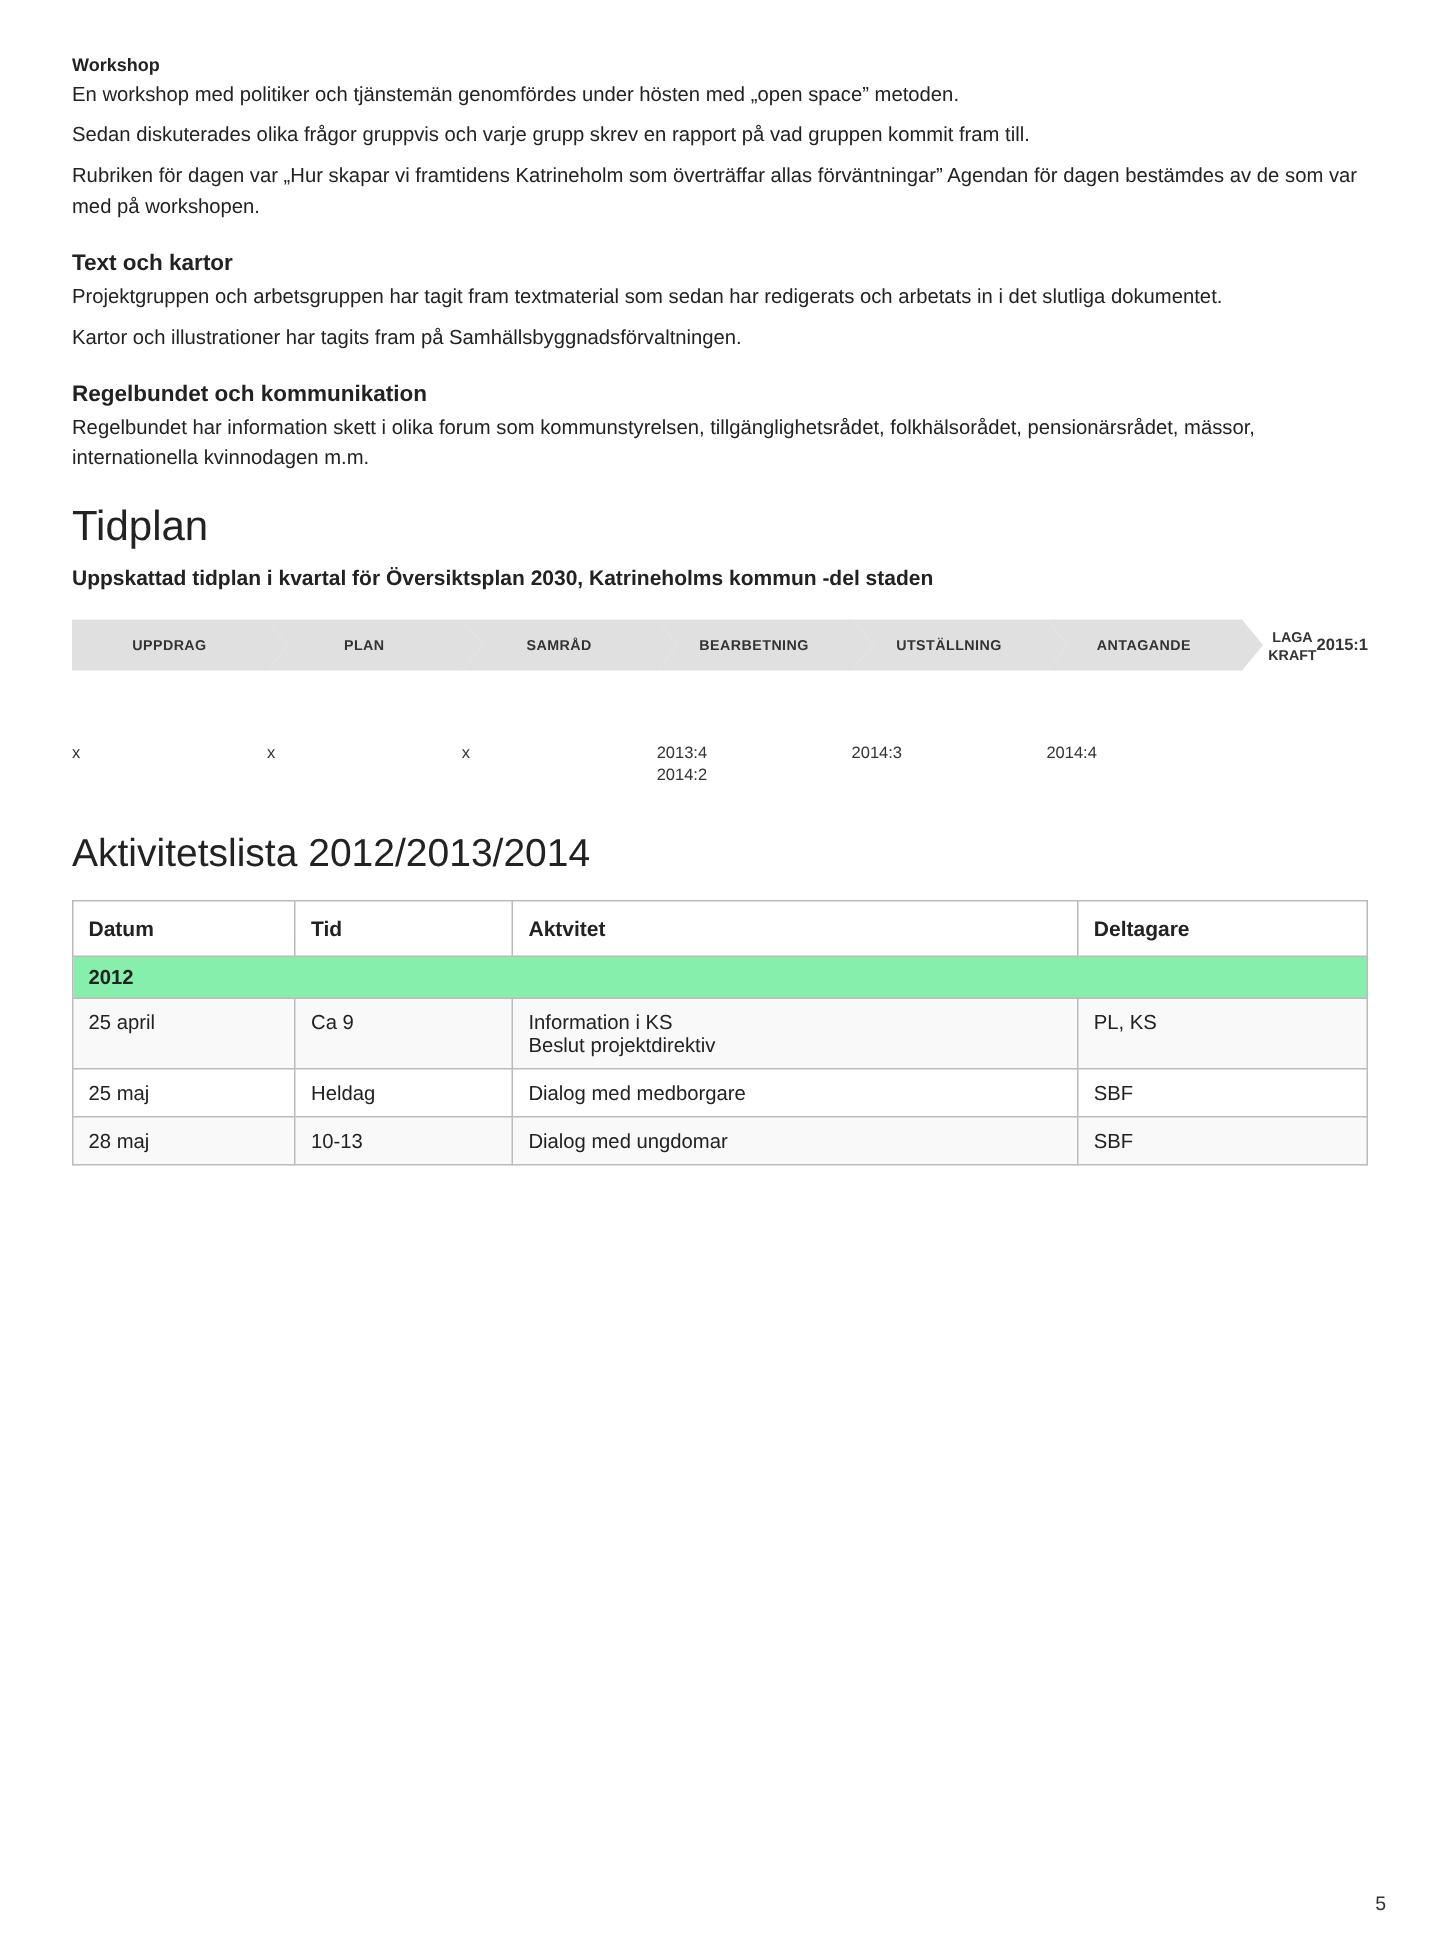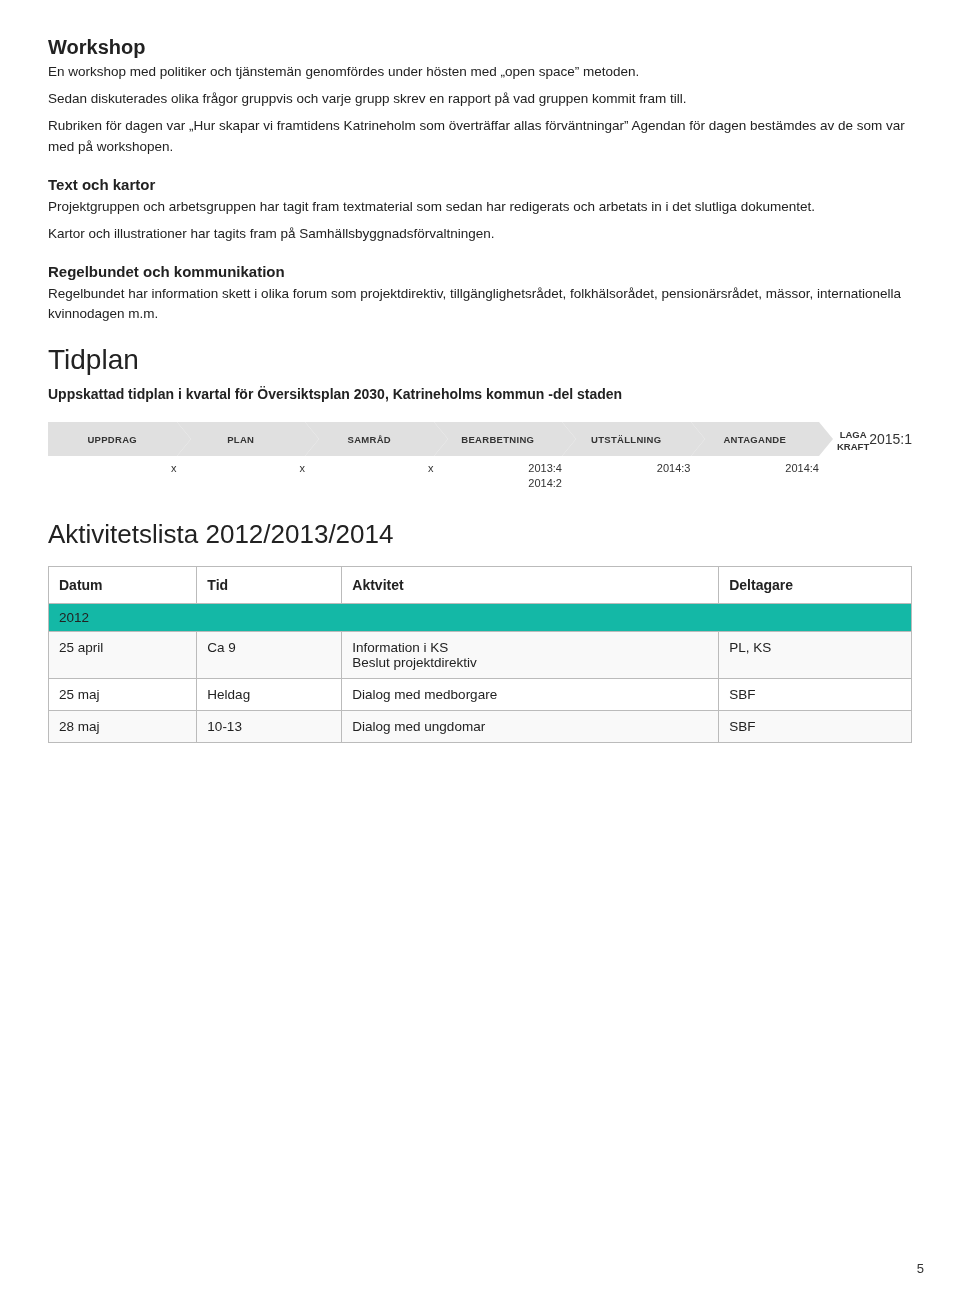--- a/index.html
+++ b/index.html
@@ -57,46 +57,47 @@
       padding: 10px 10px;
       border: 1px solid #bbb;
       font-size: 14px;
     }
     table.aktivitet-table td {
       padding: 8px 10px;
       border: 1px solid #bbb;
       vertical-align: top;
     }
     table.aktivitet-table tr.year-row td {
-      font-weight: normal;
-      background: #14b8a6;
+      font-weight: bold;
+      background: #86efac;
       padding: 6px 10px;
     }
     table.aktivitet-table tr.data-row:nth-child(even) td {
       background: #f9f9f9;
     }
 
     
     .page-number {
       position: absolute;
       bottom: 18px;
       right: 36px;
       font-size: 13px;
       color: #333;
     }
     .workshop-title {
       font-weight: bold;
-      font-size: 20px;
+      font-size: 12px;
       margin-bottom: 3px;
     }
     .step-wrapper {
       display: flex;
       flex-direction: column;
-      align-items: flex-end;
+      align-items: flex-start;
       flex: 1;
+      gap: 43px;
     }
     .chevron {
       width: 100%;
       height: 34px;
       position: relative;
       display: flex;
       align-items: center;
       justify-content: center;
       font-size: 9.5px;
       font-weight: bold;
@@ -142,44 +143,45 @@
     }
     .laga-box {
       font-size: 9.5px;
       font-weight: bold;
       color: #333;
       text-align: center;
       line-height: 1.2;
       padding-top: 7px;
     }
     .laga-date {
-      font-size: 14px;
+      font-size: 11px;
       margin-top: 4px;
       color: #333;
+      font-weight: bold;
     }
   </style>
 </head>
 <body>
 
 <div class="section">
   <div class="workshop-title">Workshop</div>
   <p class="body-text">En workshop med politiker och tjänstemän genomfördes under hösten med „open space” metoden.</p>
   <p class="body-text">Sedan diskuterades olika frågor gruppvis och varje grupp skrev en rapport på vad gruppen kommit fram till.</p>
   <p class="body-text">Rubriken för dagen var „Hur skapar vi framtidens Katrineholm som överträffar allas förväntningar” Agendan för dagen bestämdes av de som var med på workshopen.</p>
 </div>
 
 <div class="section" style="margin-top:14px;">
   <h2 class="section-heading">Text och kartor</h2>
   <p class="body-text">Projektgruppen och arbetsgruppen har tagit fram textmaterial som sedan har redigerats och arbetats in i det slutliga dokumentet.</p>
   <p class="body-text">Kartor och illustrationer har tagits fram på Samhällsbyggnadsförvaltningen.</p>
 </div>
 
 <div class="section" style="margin-top:14px;">
   <h2 class="section-heading">Regelbundet och kommunikation</h2>
-  <p class="body-text">Regelbundet har information skett i olika forum som projektdirektiv, tillgänglighetsrådet, folkhälsorådet, pensionärsrådet, mässor, internationella kvinnodagen m.m.</p>
+  <p class="body-text">Regelbundet har information skett i olika forum som kommunstyrelsen, tillgänglighetsrådet, folkhälsorådet, pensionärsrådet, mässor, internationella kvinnodagen m.m.</p>
 </div>
 
 <div class="section" style="margin-top:10px;">
   <h1 class="large-heading">Tidplan</h1>
   <p class="tidplan-subheading">Uppskattad tidplan i kvartal för Översiktsplan 2030, Katrineholms kommun -del staden</p>
 
   <div style="display:flex; align-items:flex-start; gap:0; margin:20px 0 8px 0;">
     <div class="step-wrapper">
       <div class="chevron first">UPPDRAG</div>
       <div class="step-date">x</div>

